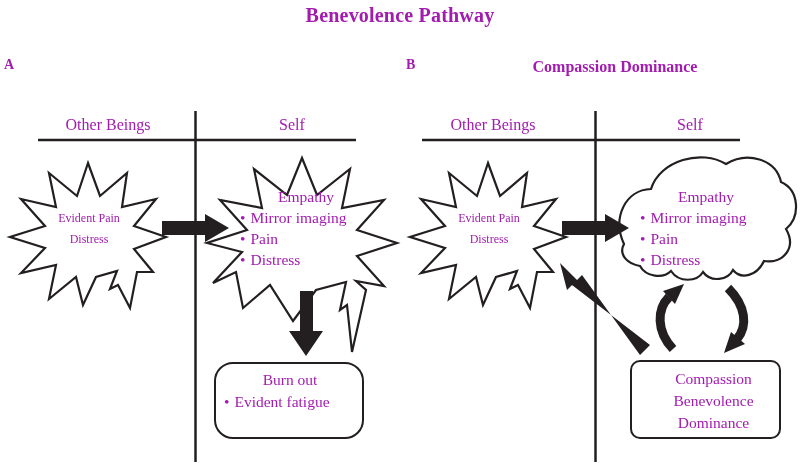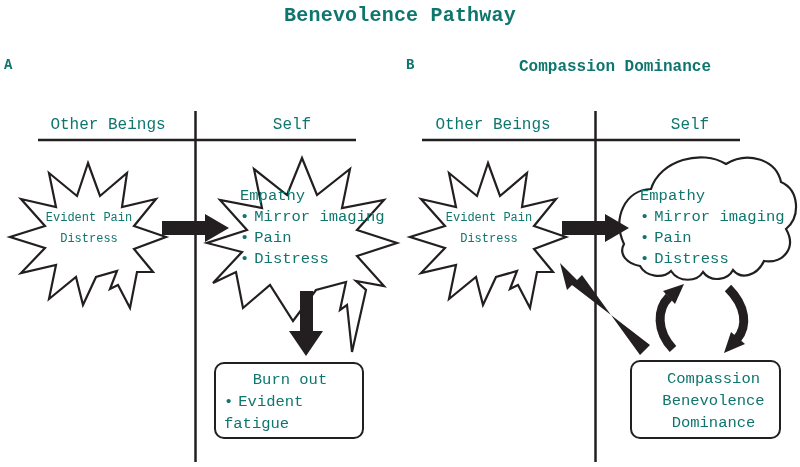--- a/index.html
+++ b/index.html
@@ -1,36 +1,36 @@
 <!DOCTYPE html>
 <html><head>
 <meta charset="utf-8">
 <style>
   html,body{margin:0;padding:0;background:#fff;}
   #canvas{
     position:relative;width:800px;height:467px;background:#ffffff;
-    font-family:Liberation Mono, monospace;color:#0f766e;
+    font-family:Liberation Serif, serif;color:#a21caf;
     overflow:hidden;
   }
   svg{position:absolute;left:0;top:0;}
   .t{position:absolute;white-space:nowrap;}
   .main-title{left:0;right:0;top:4px;text-align:center;font-size:20px;font-weight:bold;letter-spacing:.2px;}
   .panel-label{font-size:14px;font-weight:bold;}
   .panel-title{width:300px;text-align:center;font-size:16px;font-weight:bold;top:58px;}
   .col-head{width:150px;text-align:center;font-size:16px;top:116px;}
   .stim{width:150px;text-align:center;font-size:12px;line-height:21px;top:208px;}
   .emp{width:132px;font-size:15.5px;line-height:21px;top:186px;}
-  .emp .cap{text-align:left;}
+  .emp .cap{text-align:center;}
   .bl{text-align:left;}
   .bchar{display:inline-block;margin-right:5px;}
   .rbox{
     position:absolute;border:2px solid #231f20;border-radius:10px;background:#fff;
     font-size:15.5px;line-height:22px;box-sizing:border-box;
   }
-  .box-burnout{left:214px;top:362px;width:150px;height:77px;padding:5px 6px 0 8px;}
+  .box-burnout{left:214px;top:362px;width:150px;height:77px;padding:5px 6px 0 8px;border-radius:19px;}
   .box-burnout .cap{text-align:center;}
   .box-compassion{left:630px;top:360px;width:151px;height:79px;padding:6px 4px 0 20px;text-align:center;}
   .shape{fill:#ffffff;stroke:#231f20;stroke-width:2.2;}
   .ink{fill:#231f20;stroke:none;}
   .curve{fill:none;stroke:#231f20;stroke-width:9;}
   .dline{stroke:#231f20;stroke-width:2.5;}
 </style>
 </head>
 <body>
 

